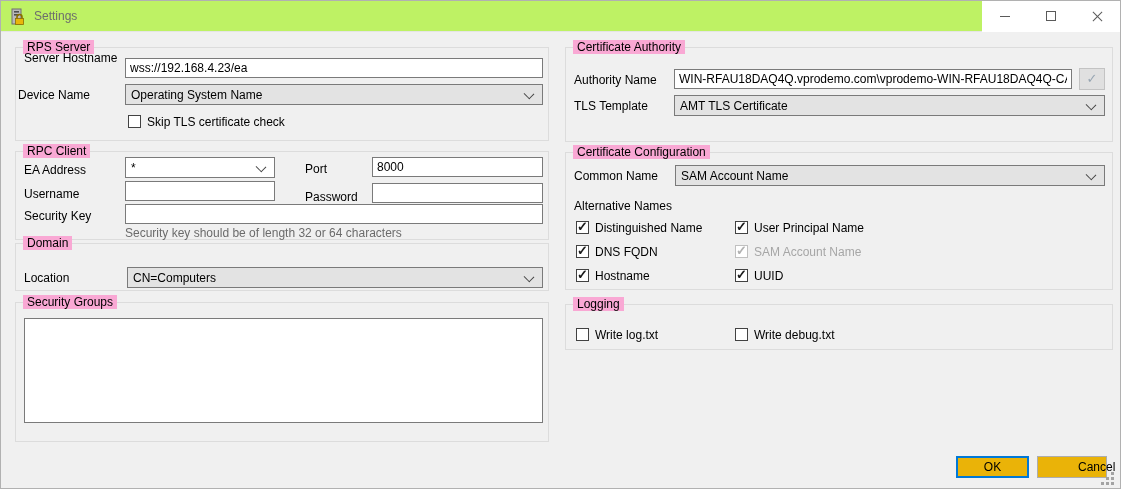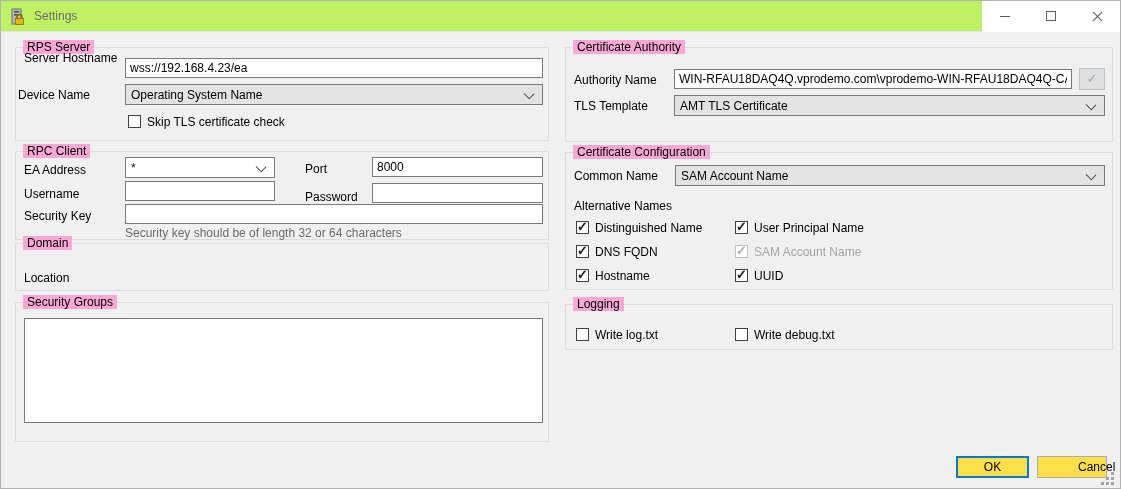--- a/index.html
+++ b/index.html
@@ -36,21 +36,21 @@
 
   .cb { position:absolute; width:13px; height:13px; background:#ffffff; border:1px solid #424242; }
   .cb[data-checked="true"]::after { content:"\2713"; position:absolute; left:0px; top:-3px; font-size:13px; font-weight:bold; color:#1a1a1a; }
   .cb[data-disabled="true"] { border-color:#c0c0c0; }
   .cb[data-disabled="true"]::after { color:#b2b2b2; }
   .cb-lbl { position:absolute; font-size:12px; color:#000; white-space:nowrap; }
   .cb-lbl.disabled { color:#a6a6a6; }
 
   .listbox { position:absolute; background:#ffffff; border:1px solid #7a7a7a; }
 
-  .btn { position:absolute; background:#fde047; border:1px solid #adadad; font-family:"Liberation Sans",sans-serif; font-size:12px; color:#000; text-align:center; cursor:default; }
+  .btn { position:absolute; background:#eab308; border:1px solid #adadad; font-family:"Liberation Sans",sans-serif; font-size:12px; color:#000; text-align:center; cursor:default; }
   .btn.default { border:2px solid #0078d7; }
 
   .mini-btn { position:absolute; background:#e0e0e0; border:1px solid #c3c3c3; text-align:center; cursor:default; }
   .mini-check { font-size:13px; color:#97a5b2; line-height:20px; }
 
   .grip { position:absolute; left:1110px; top:471px; width:3px; height:3px; background:#a3a3a3;
           box-shadow: 0 5px #a3a3a3, -5px 5px #a3a3a3, 0 10px #a3a3a3, -5px 10px #a3a3a3, -10px 10px #a3a3a3; }
 </style>
 </head>
 <body>
@@ -108,20 +108,24 @@
     <span class="lbl" style="left:289px; top:38px;">Password</span>
     <input class="txt" style="left: 356px; top: 31px; width: 171px;" value="">
     <span class="lbl" style="left:8px; top:57px;">Security Key</span>
     <input class="txt" style="left: 109px; top: 52px; width: 418px;" value="">
     <span class="hint" style="left:109px; top:74px;">Security key should be of length 32 or 64 characters</span>
   </div>
 
   <div class="group" style="left:14px; top:242px; width:534px; height:48px;">
     <span class="group-title">Domain</span>
     <span class="lbl" style="left:8px; top:27px;">Location</span>
+    <div class="combo" style="left:111px; top:23px; width:416px;">
+      <span class="combo-text">CN=Computers</span>
+      <span class="chev"></span>
+    </div>
   </div>
 
   <div class="group" style="left:14px; top:301px; width:534px; height:140px;">
     <span class="group-title">Security Groups</span>
     <div class="listbox" style="left:8px; top:15px; width:519px; height:105px;"></div>
   </div>
 
   <div class="group" style="left:564px; top:46px; width:548px; height:95px;">
     <span class="group-title">Certificate Authority</span>
     <span class="lbl" style="left:8px; top:25px;">Authority Name</span>

